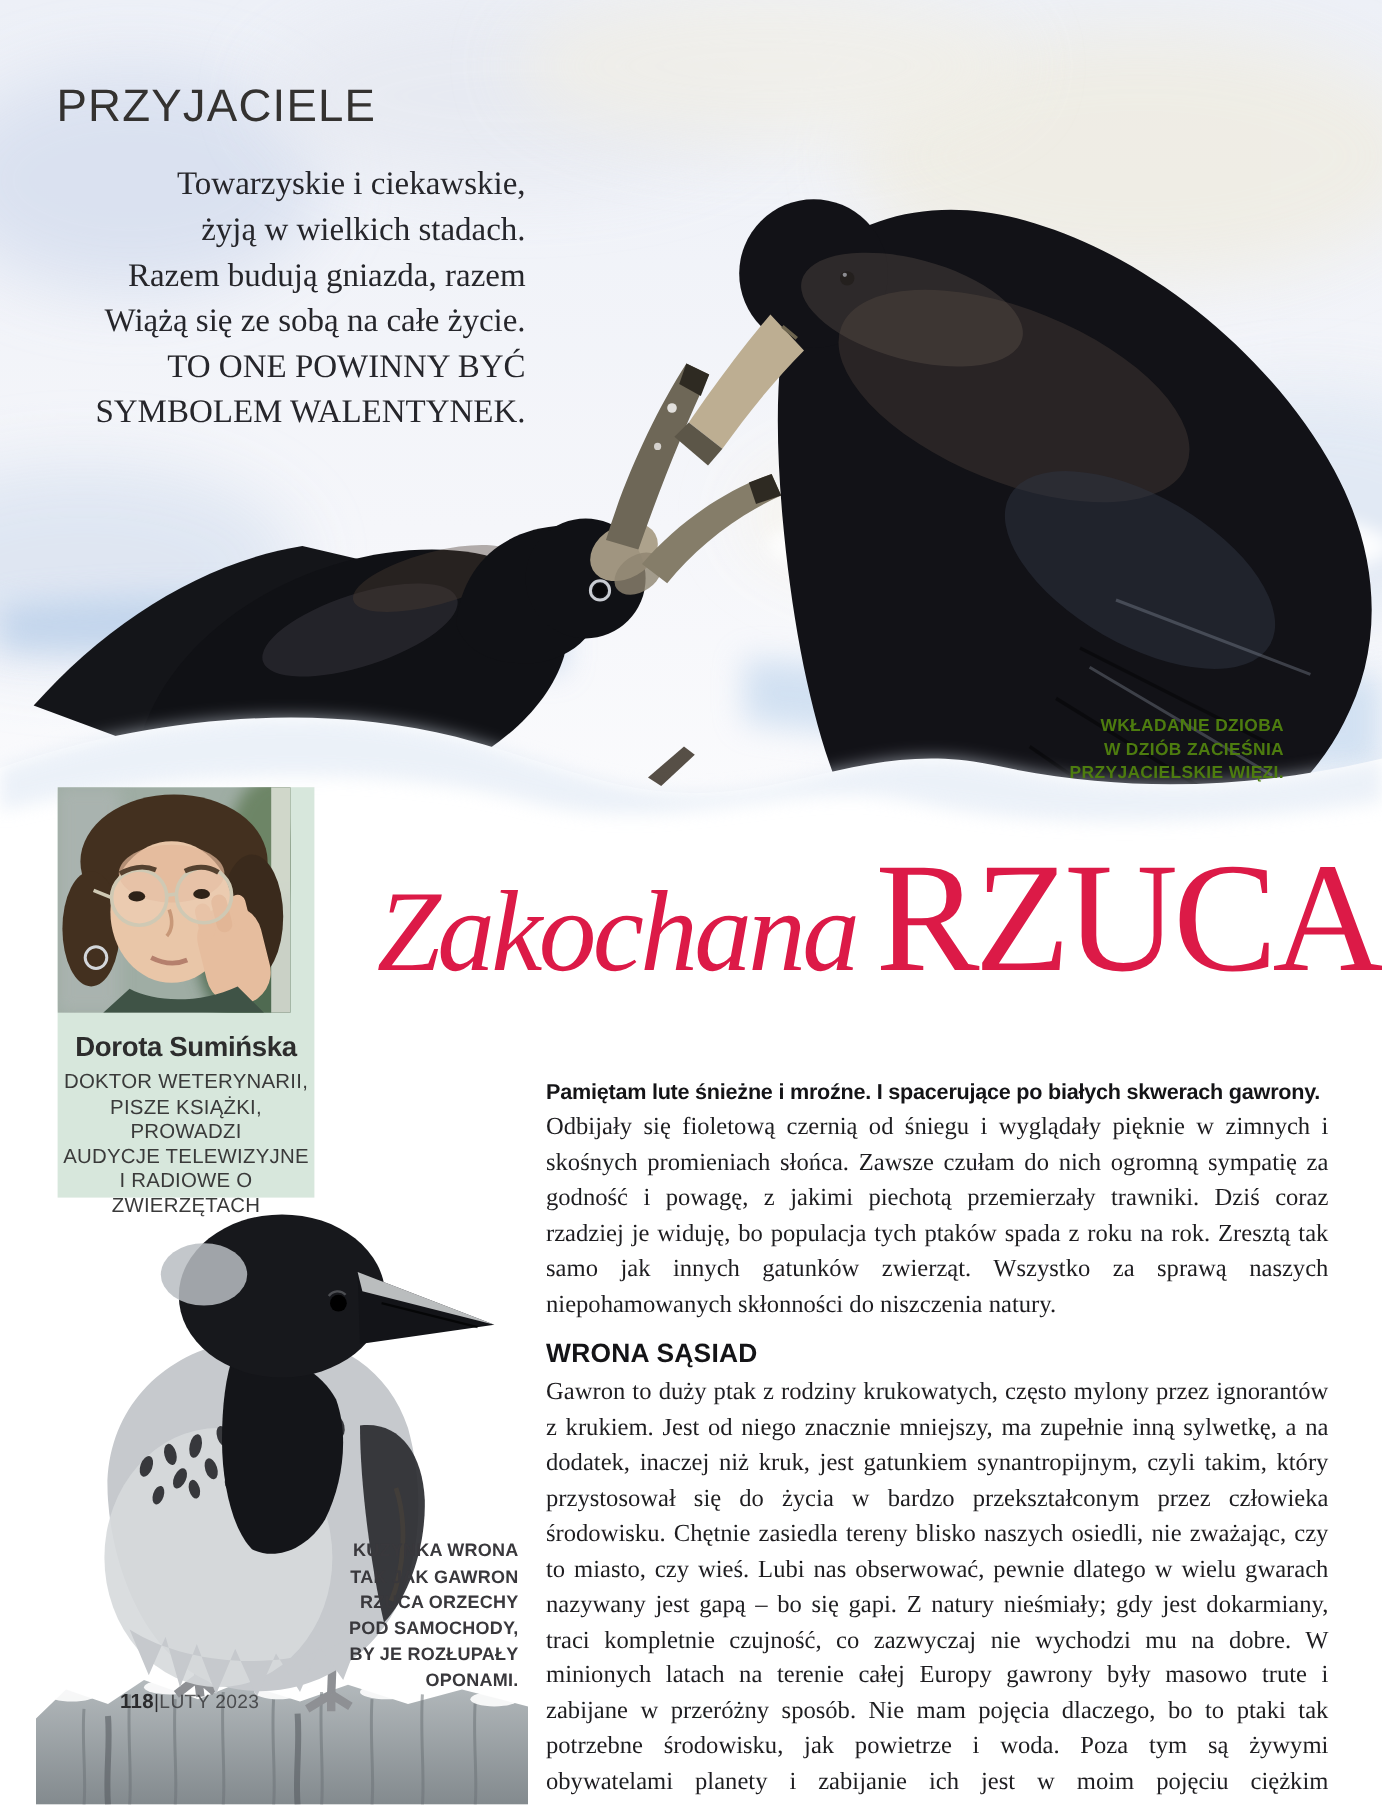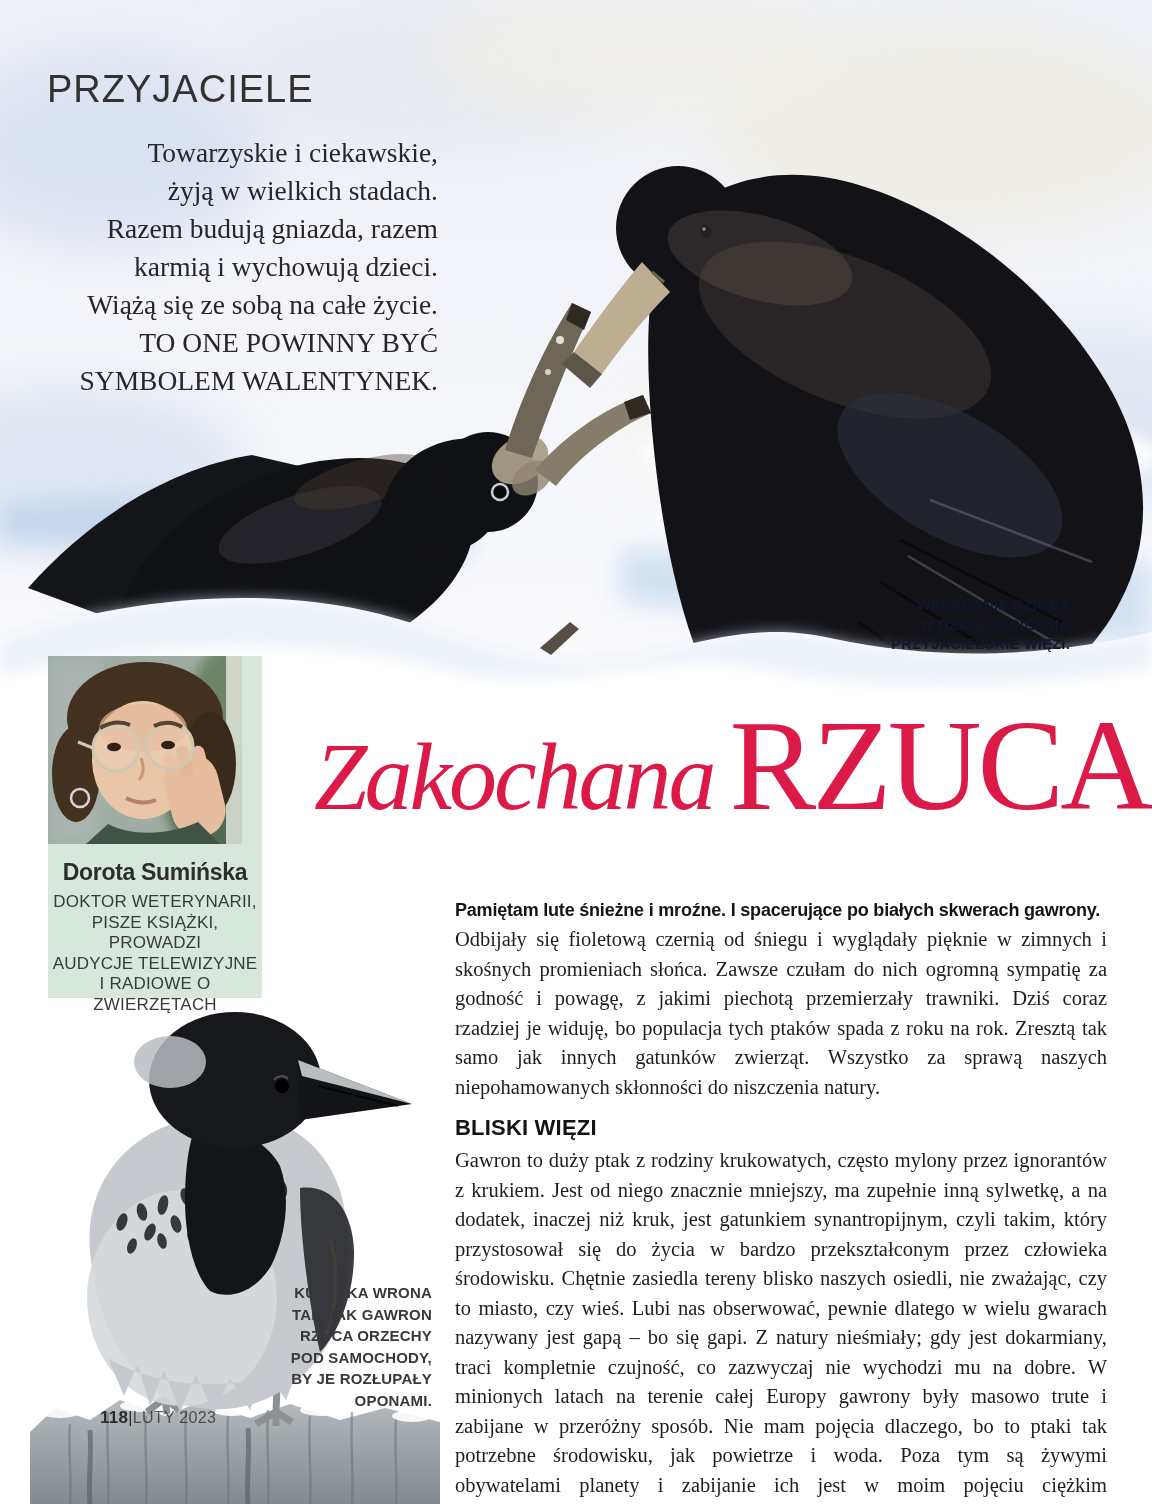--- a/index.html
+++ b/index.html
@@ -17,21 +17,21 @@
   
   .intro{
     position:absolute;left:38px;top:134px;width:400px;text-align:right;
     font-family:"Liberation Serif",serif;font-size:27.5px;line-height:38px;
     color:#26262b;
   }
   
   .cap-top{
     position:absolute;right:82px;top:596px;width:280px;text-align:right;
     font-size:14.5px;line-height:19.5px;font-weight:bold;letter-spacing:.3px;
-    color:#0f172a;
+    color:#4d7c0f;
   }
   
   .title-row{
     position:absolute;left:298px;top:700px;display:flex;align-items:baseline;
     gap:16px;white-space:nowrap;color:var(--accent-red,#dc1a47);margin-left:16px;
   }
   .title-script{
     font-family:"Liberation Serif",serif;font-style:italic;font-size:96px;
     letter-spacing:-3px;line-height:1;
   }
@@ -172,21 +172,20 @@
       <rect x="0" y="700" width="1152" height="180" fill="url(#fade)"></rect>
     </g>
   </svg>
 
   <div class="kicker">PRZYJACIELE</div>
 
   <div class="intro">
     <div>Towarzyskie i ciekawskie,</div>
     <div>żyją w wielkich stadach.</div>
     <div>Razem budują gniazda, razem</div>
-    <div>karmią i wychowują dzieci.</div>
     <div>Wiążą się ze sobą na całe życie.</div>
     <div>TO ONE POWINNY BYĆ</div>
     <div>SYMBOLEM WALENTYNEK.</div>
   </div>
 
   <div class="cap-top">
     <div>WKŁADANIE DZIOBA</div>
     <div>W DZIÓB ZACIEŚNIA</div>
     <div>PRZYJACIELSKIE WIĘZI.</div>
   </div>
@@ -245,21 +244,21 @@
       <div>DOKTOR WETERYNARII,</div>
       <div>PISZE KSIĄŻKI, PROWADZI</div>
       <div>AUDYCJE TELEWIZYJNE</div>
       <div>I RADIOWE O ZWIERZĘTACH</div>
     </div>
   </div>
 
   <div class="article">
     <div class="lead">Pamiętam lute śnieżne i mroźne. I spacerujące po białych skwerach gawrony.</div>
     <p class="body-p">Odbijały się fioletową czernią od śniegu i wyglądały pięknie w zimnych i skośnych promieniach słońca. Zawsze czułam do nich ogromną sympatię za godność i powagę, z jakimi piechotą przemierzały trawniki. Dziś coraz rzadziej je widuję, bo populacja tych ptaków spada z roku na rok. Zresztą tak samo jak innych gatunków zwierząt. Wszystko za sprawą naszych niepohamowanych skłonności do niszczenia natury.</p>
-    <div class="section-h">BLISKI WIĘZI</div>
+    <div class="section-h">WRONA SĄSIAD</div>
     <p class="body-p">Gawron to duży ptak z rodziny krukowatych, często mylony przez ignorantów z krukiem. Jest od niego znacznie mniejszy, ma zupełnie inną sylwetkę, a na dodatek, inaczej niż kruk, jest gatunkiem synantropijnym, czyli takim, który przystosował się do życia w bardzo przekształconym przez człowieka środowisku. Chętnie zasiedla tereny blisko naszych osiedli, nie zważając, czy to miasto, czy wieś. Lubi nas obserwować, pewnie dlatego w wielu gwarach nazywany jest gapą – bo się gapi. Z natury nieśmiały; gdy jest dokarmiany, traci kompletnie czujność, co zazwyczaj nie wychodzi mu na dobre. W minionych latach na terenie całej Europy gawrony były masowo trute i zabijane w przeróżny sposób. Nie mam pojęcia dlaczego, bo to ptaki tak potrzebne środowisku, jak powietrze i woda. Poza tym są żywymi obywatelami planety i zabijanie ich jest w moim pojęciu ciężkim przestępstwem.</p>
   </div>
 
   <svg class="photo-crow" viewBox="0 0 440 504" xmlns="http://www.w3.org/2000/svg" aria-hidden="true">
     <defs>
       <linearGradient id="wood" x1="0" y1="0" x2="0" y2="1">
         <stop offset="0" stop-color="#b4babd"></stop>
         <stop offset="1" stop-color="#838a8e"></stop>
       </linearGradient>
     </defs>

